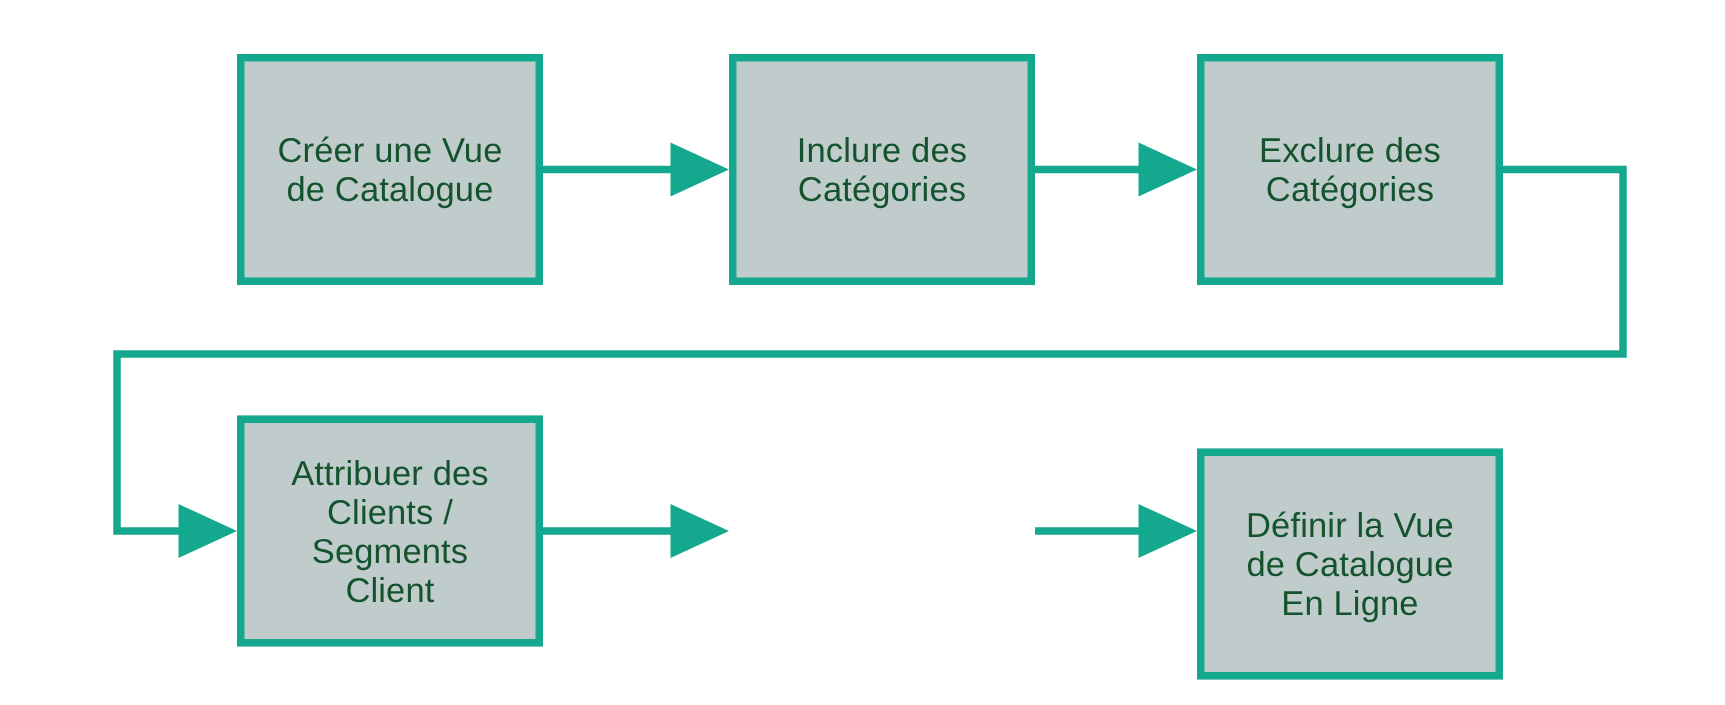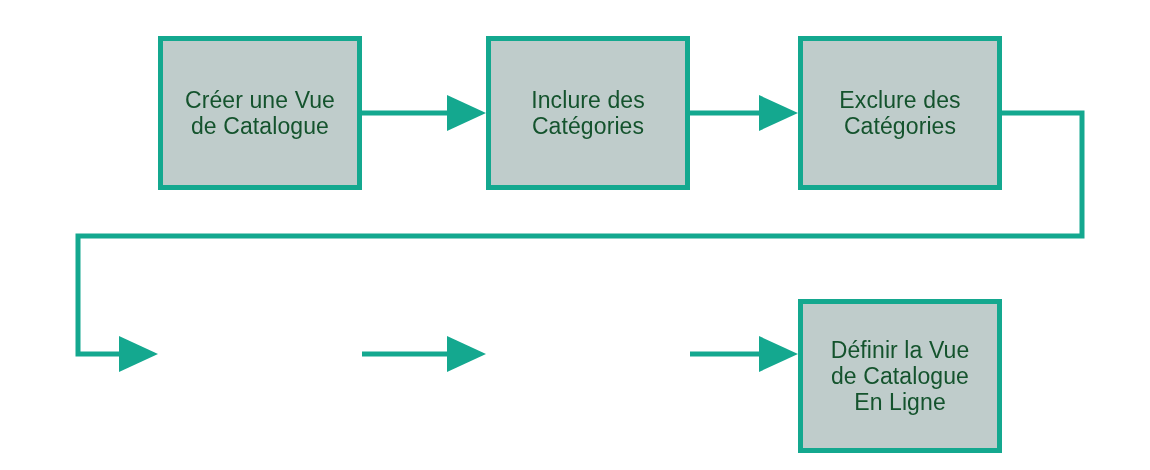--- a/index.html
+++ b/index.html
@@ -105,20 +105,26 @@
   <div class="flow-box" id="box-2">
     <div class="flow-box-label">Inclure des
 Catégories</div>
   </div>
 
   <div class="flow-box" id="box-3">
     <div class="flow-box-label">Exclure des
 Catégories</div>
   </div>
 
+  <div class="flow-box" id="box-4">
+    <div class="flow-box-label">Attribuer des
+Clients /
+Segments
+Client</div>
+  </div>
 
 
   <div class="flow-box" id="box-6">
     <div class="flow-box-label">Définir la Vue
 de Catalogue
 En Ligne</div>
   </div>
 
 </div>
 

